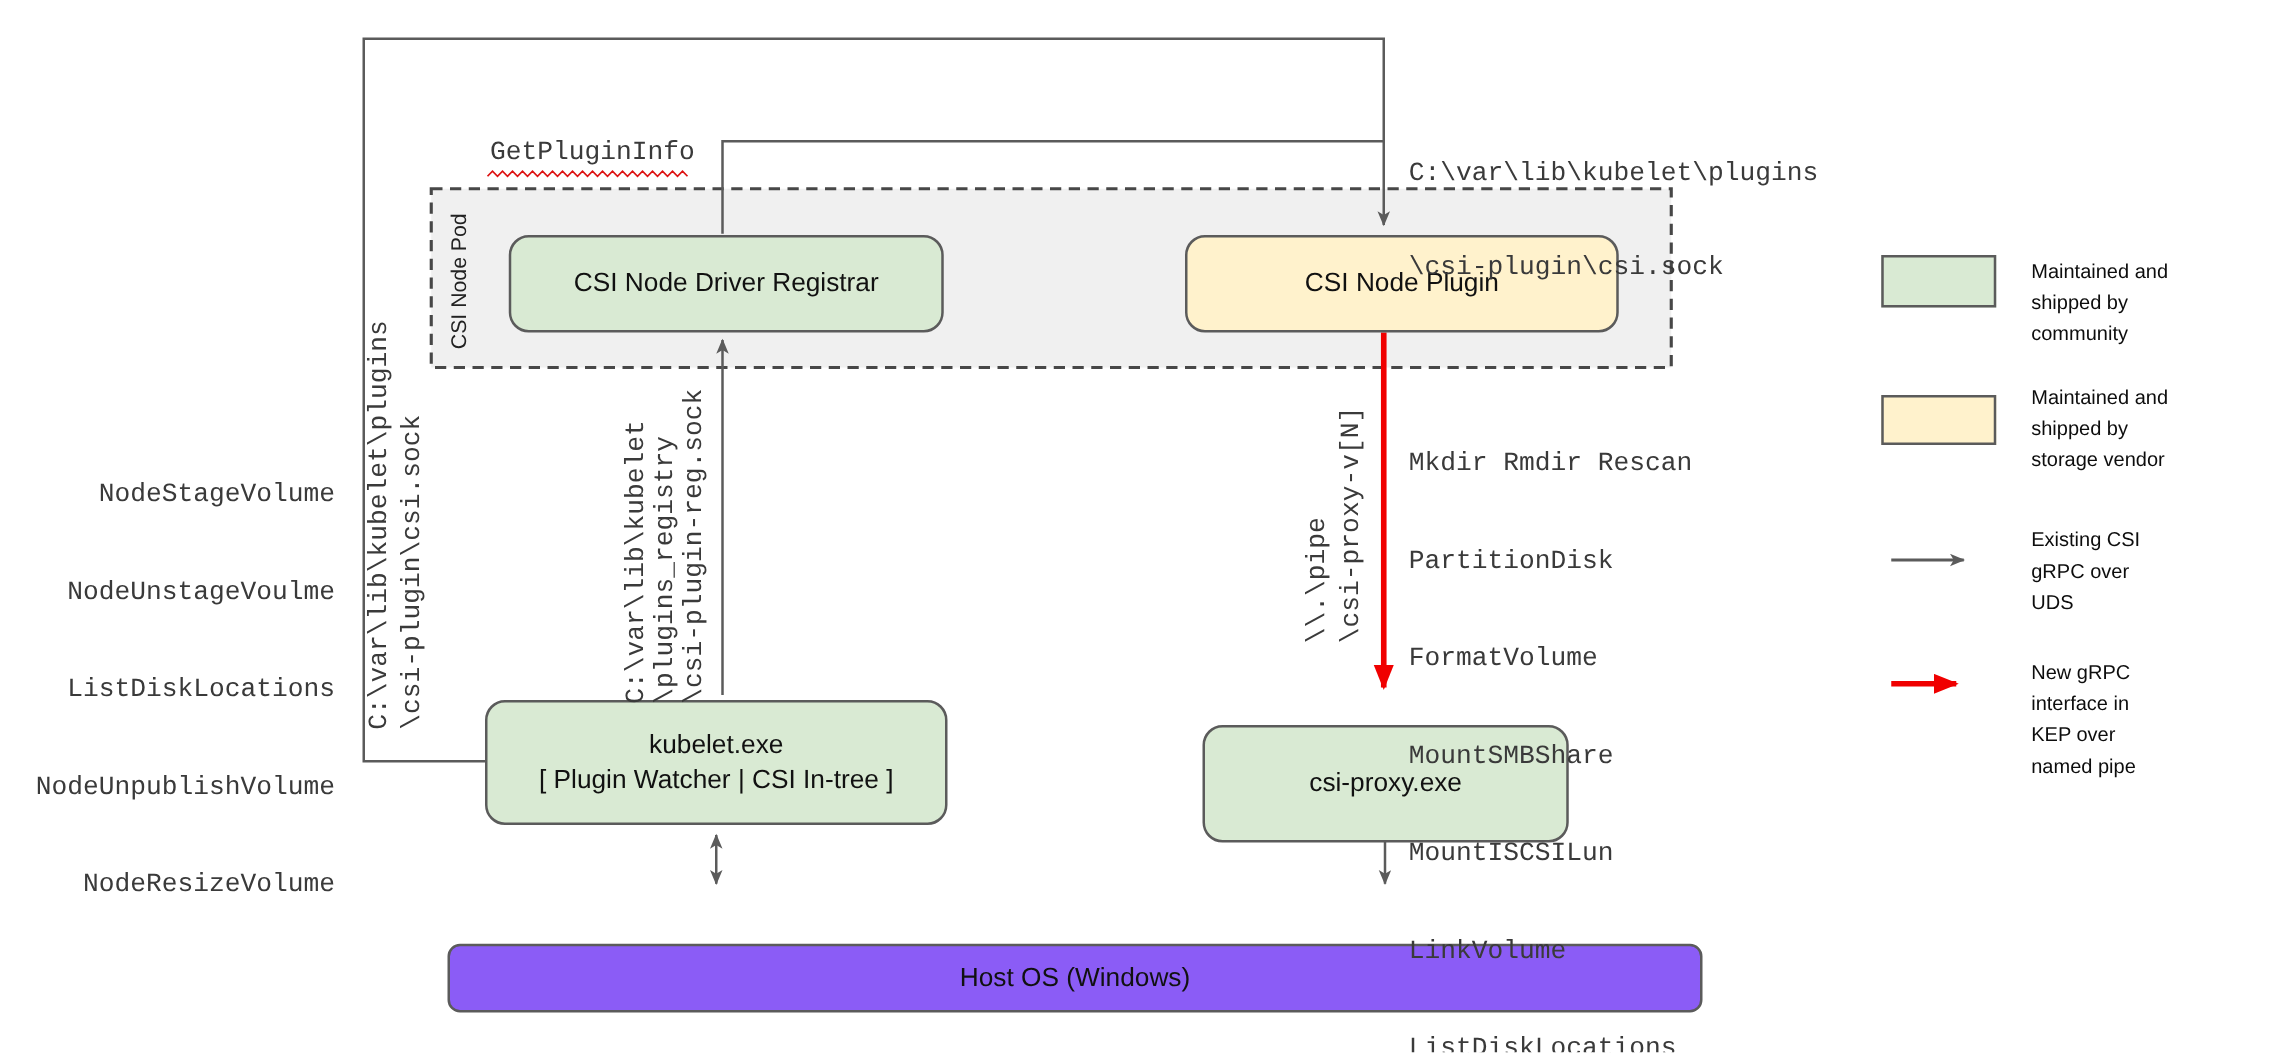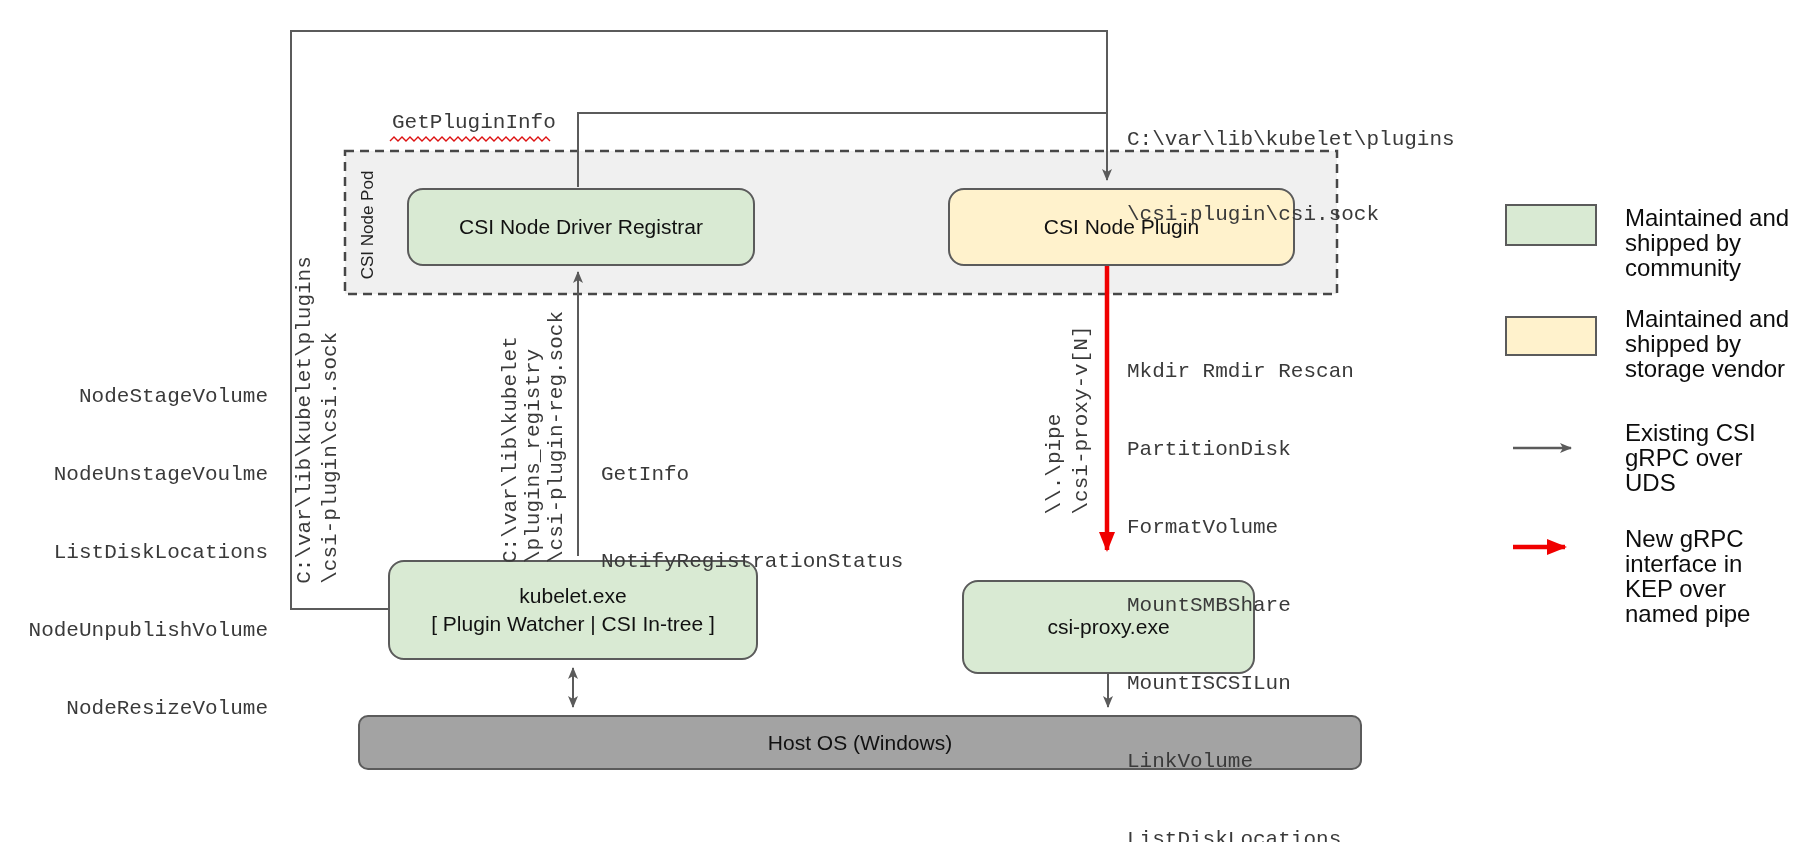--- a/index.html
+++ b/index.html
@@ -7,26 +7,26 @@
           font-family:"Liberation Sans","DejaVu Sans",sans-serif;}
   .mono{font-family:"Liberation Mono","DejaVu Sans Mono",monospace;font-size:21px;
         color:#3a3a3a;line-height:26px;white-space:pre;}
   .sans{font-family:"Liberation Sans","DejaVu Sans",sans-serif;}
   svg.lines{position:absolute;left:0;top:0;z-index:2;}
   .box{position:absolute;border:2px solid #5b5b5b;border-radius:16px;
        display:flex;flex-direction:column;align-items:center;justify-content:center;
        text-align:right;font-size:21px;color:#111;z-index:3;box-sizing:border-box;}
   .green{background:#d9ead3;}
   .yellow{background:#fff2cc;}
-  .blue{background:#a3a3a3;border-radius:10px;}
+  .blue{background:#8b5cf6;border-radius:10px;margin-top:40px;}
   .vblock{position:absolute;transform:translate(-50%,-50%) rotate(-90deg);
           white-space:nowrap;z-index:4;text-align:left;}
   .txt{position:absolute;z-index:4;}
   .legend-swatch{position:absolute;border:2px solid #5b5b5b;z-index:3;box-sizing:border-box;}
-  .legend-text{position:absolute;font-size:24px;line-height:25px;color:#0d0d0d;z-index:4;}
+  .legend-text{position:absolute;font-size:16px;line-height:25px;color:#0d0d0d;z-index:4;}
   .podlabel{font-size:17px;color:#222;}
 </style>
 </head>
 <body>
 
 <div class="canvas">
 
   <svg class="lines" width="1818" height="842" viewBox="0 0 1818 842">
     <defs>
       <marker id="ag" markerUnits="userSpaceOnUse" markerWidth="14" markerHeight="12" refX="11" refY="5" orient="auto-start-reverse">
@@ -101,24 +101,20 @@
     <div>C:\var\lib\kubelet\plugins</div>
     <div>\csi-plugin\csi.sock</div>
   </div>
 
   <div class="vblock mono" style="left:533px;top:437px;line-height:23px;">
     <div>C:\var\lib\kubelet</div>
     <div>\plugins_registry</div>
     <div>\csi-plugin-reg.sock</div>
   </div>
 
-  <div class="txt mono" style="left:601px;top:402px;line-height:29px;">
-    <div>GetInfo</div>
-    <div>NotifyRegistrationStatus</div>
-  </div>
 
   <div class="vblock mono" style="left:1068px;top:420px;line-height:27px;">
     <div>\\.\pipe</div>
     <div>\csi-proxy-v[N]</div>
   </div>
 
   <div class="txt mono" style="left:1127px;top:307px;">
     <div>Mkdir Rmdir Rescan</div>
     <div>PartitionDisk</div>
     <div>FormatVolume</div>

